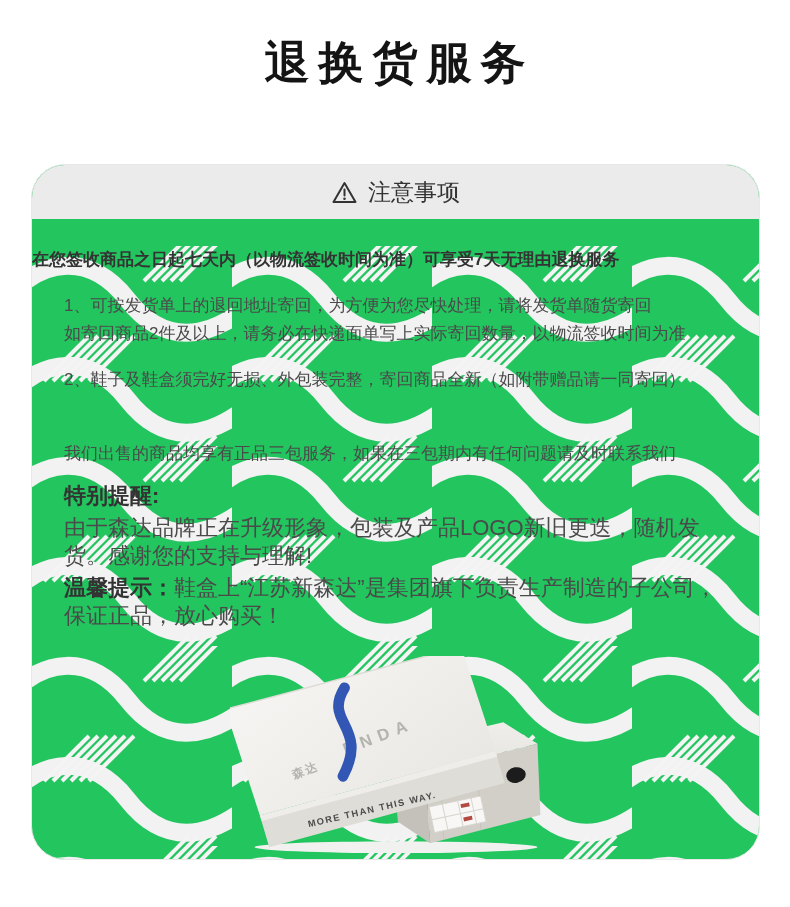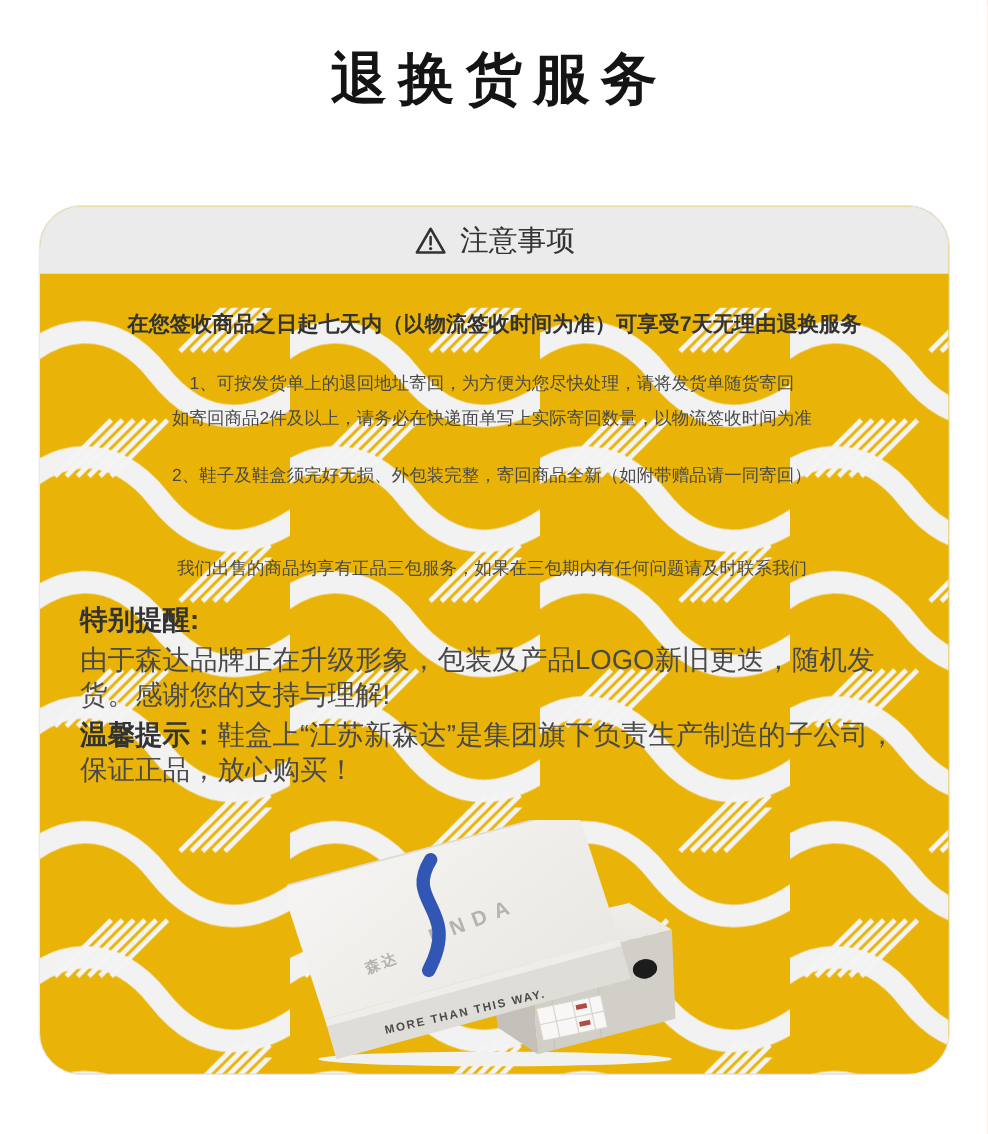--- a/index.html
+++ b/index.html
@@ -8,40 +8,40 @@
   .page { position:relative; width:790px; height:907px; background:#ffffff; overflow:hidden; margin:4px auto;text-decoration:underline; }
 
   .page-title {
     position:absolute; top:34px; left:0; right:0; margin:0;
     text-align:center; font-size:45px; line-height:50px; font-weight:700;
     letter-spacing:9px; text-indent:9px; color:#141414;
   }
 
   .card {
     position:absolute; left:31px; top:160px; width:729px; height:696px;
-    border:1px solid #e8e8e8; border-radius:34px; background:#eab308; overflow:hidden;
+    border:1px solid #e8e8e8; border-radius:34px; background:#22c55e; overflow:hidden;
   }
   .card-header {
     height:54px; background:#ebebeb;
     display:flex; align-items:center; justify-content:center; gap:10px;
     font-size:23px; color:#333333;
   }
   .warn-icon { display:inline-flex; }
 
   .card-body { position:relative; height:641px; }
   .bg-pattern { position:absolute; left:0; top:0; width:100%; height:100%; }
   .content { position:relative; }
 
   .intro {
-    margin:27px 0 0; text-align:center;
+    margin:27px 0 0; text-align:left;
     font-size:17px; line-height:28px; font-weight:700; color:#333333;
   }
   .rule {
     margin:18px 0 0; padding:0 36px 0 32px;
-    font-size:14px; line-height:28px; color:#4a4a4a; text-align:center;
+    font-size:17px; line-height:28px; color:#4a4a4a; text-align:left;
   }
   .special {
     margin-top:14px; padding:0 36px 0 32px;
     font-size:22px; line-height:28px; color:#4a4a4a;
   }
   .special p { margin:0 0 4px; }
   .special-title { font-weight:700; color:#333333; }
   .warm-tip strong { font-weight:700; color:#333333; }
 
   .box-photo { margin-top:26px; display:flex; justify-content:center; }

